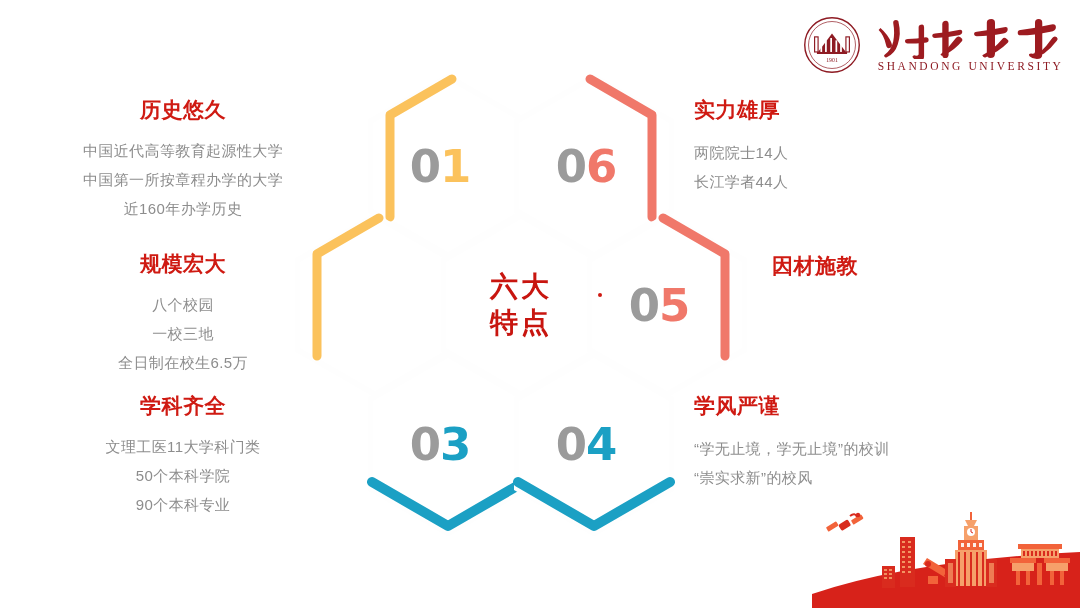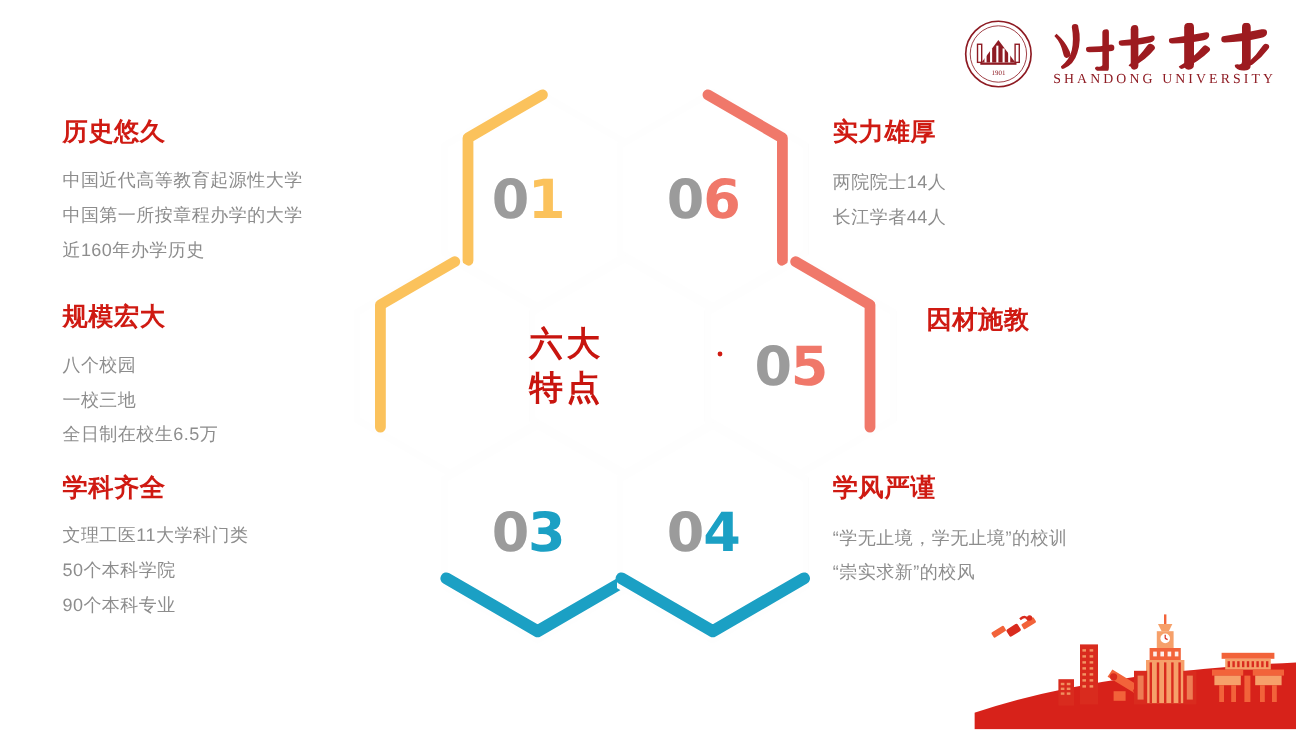--- a/index.html
+++ b/index.html
@@ -52,31 +52,31 @@
   #hex01{left:110px;top:0px;}
   #hex06{left:256px;top:0px;}
   #hex02{left:37px;top:139px;}
   #hexC {left:183px;top:139px;}
   #hex05{left:329px;top:139px;}
   #hex03{left:110px;top:278px;}
   #hex04{left:256px;top:278px;}
 
   .hexC-text{
     position:absolute;left:0;right:0;top:50%;transform:translateY(-50%);
-    text-align:left;color:#c8150f;font-weight:bold;font-size:28px;line-height:1.28;
+    text-align:center;color:#c8150f;font-weight:bold;font-size:28px;line-height:1.28;
     letter-spacing:3px;
   }
   .reddot{position:absolute;left:340px;top:219px;width:4px;height:4px;border-radius:50%;background:#cf1a12;}
 
   
   .block{position:absolute;}
   .block h3{margin:0 0 14px 0;font-size:21px;font-weight:bold;color:#cf1a12;letter-spacing:.5px;}
   .block p{margin:0 0 10px 0;font-size:15px;color:#8d8d8d;letter-spacing:.4px;line-height:1.25;}
   .block p:last-child{margin-bottom:0;}
-  .right-al{text-align:left;}
+  .right-al{text-align:center;}
   .left-al{text-align:left;}
 
   #b1{left:52px;top:96px;width:262px;}
   #b2{left:52px;top:250px;width:262px;}
   #b3{left:52px;top:392px;width:262px;}
   #b6{left:694px;top:96px;width:300px;}
   #b5{left:772px;top:252px;width:300px;}
   #b4{left:694px;top:392px;width:300px;}
   #b6 h3,#b5 h3,#b4 h3{margin-bottom:20px;}
   #b1 h3,#b2 h3,#b3 h3{margin-bottom:18px;}

